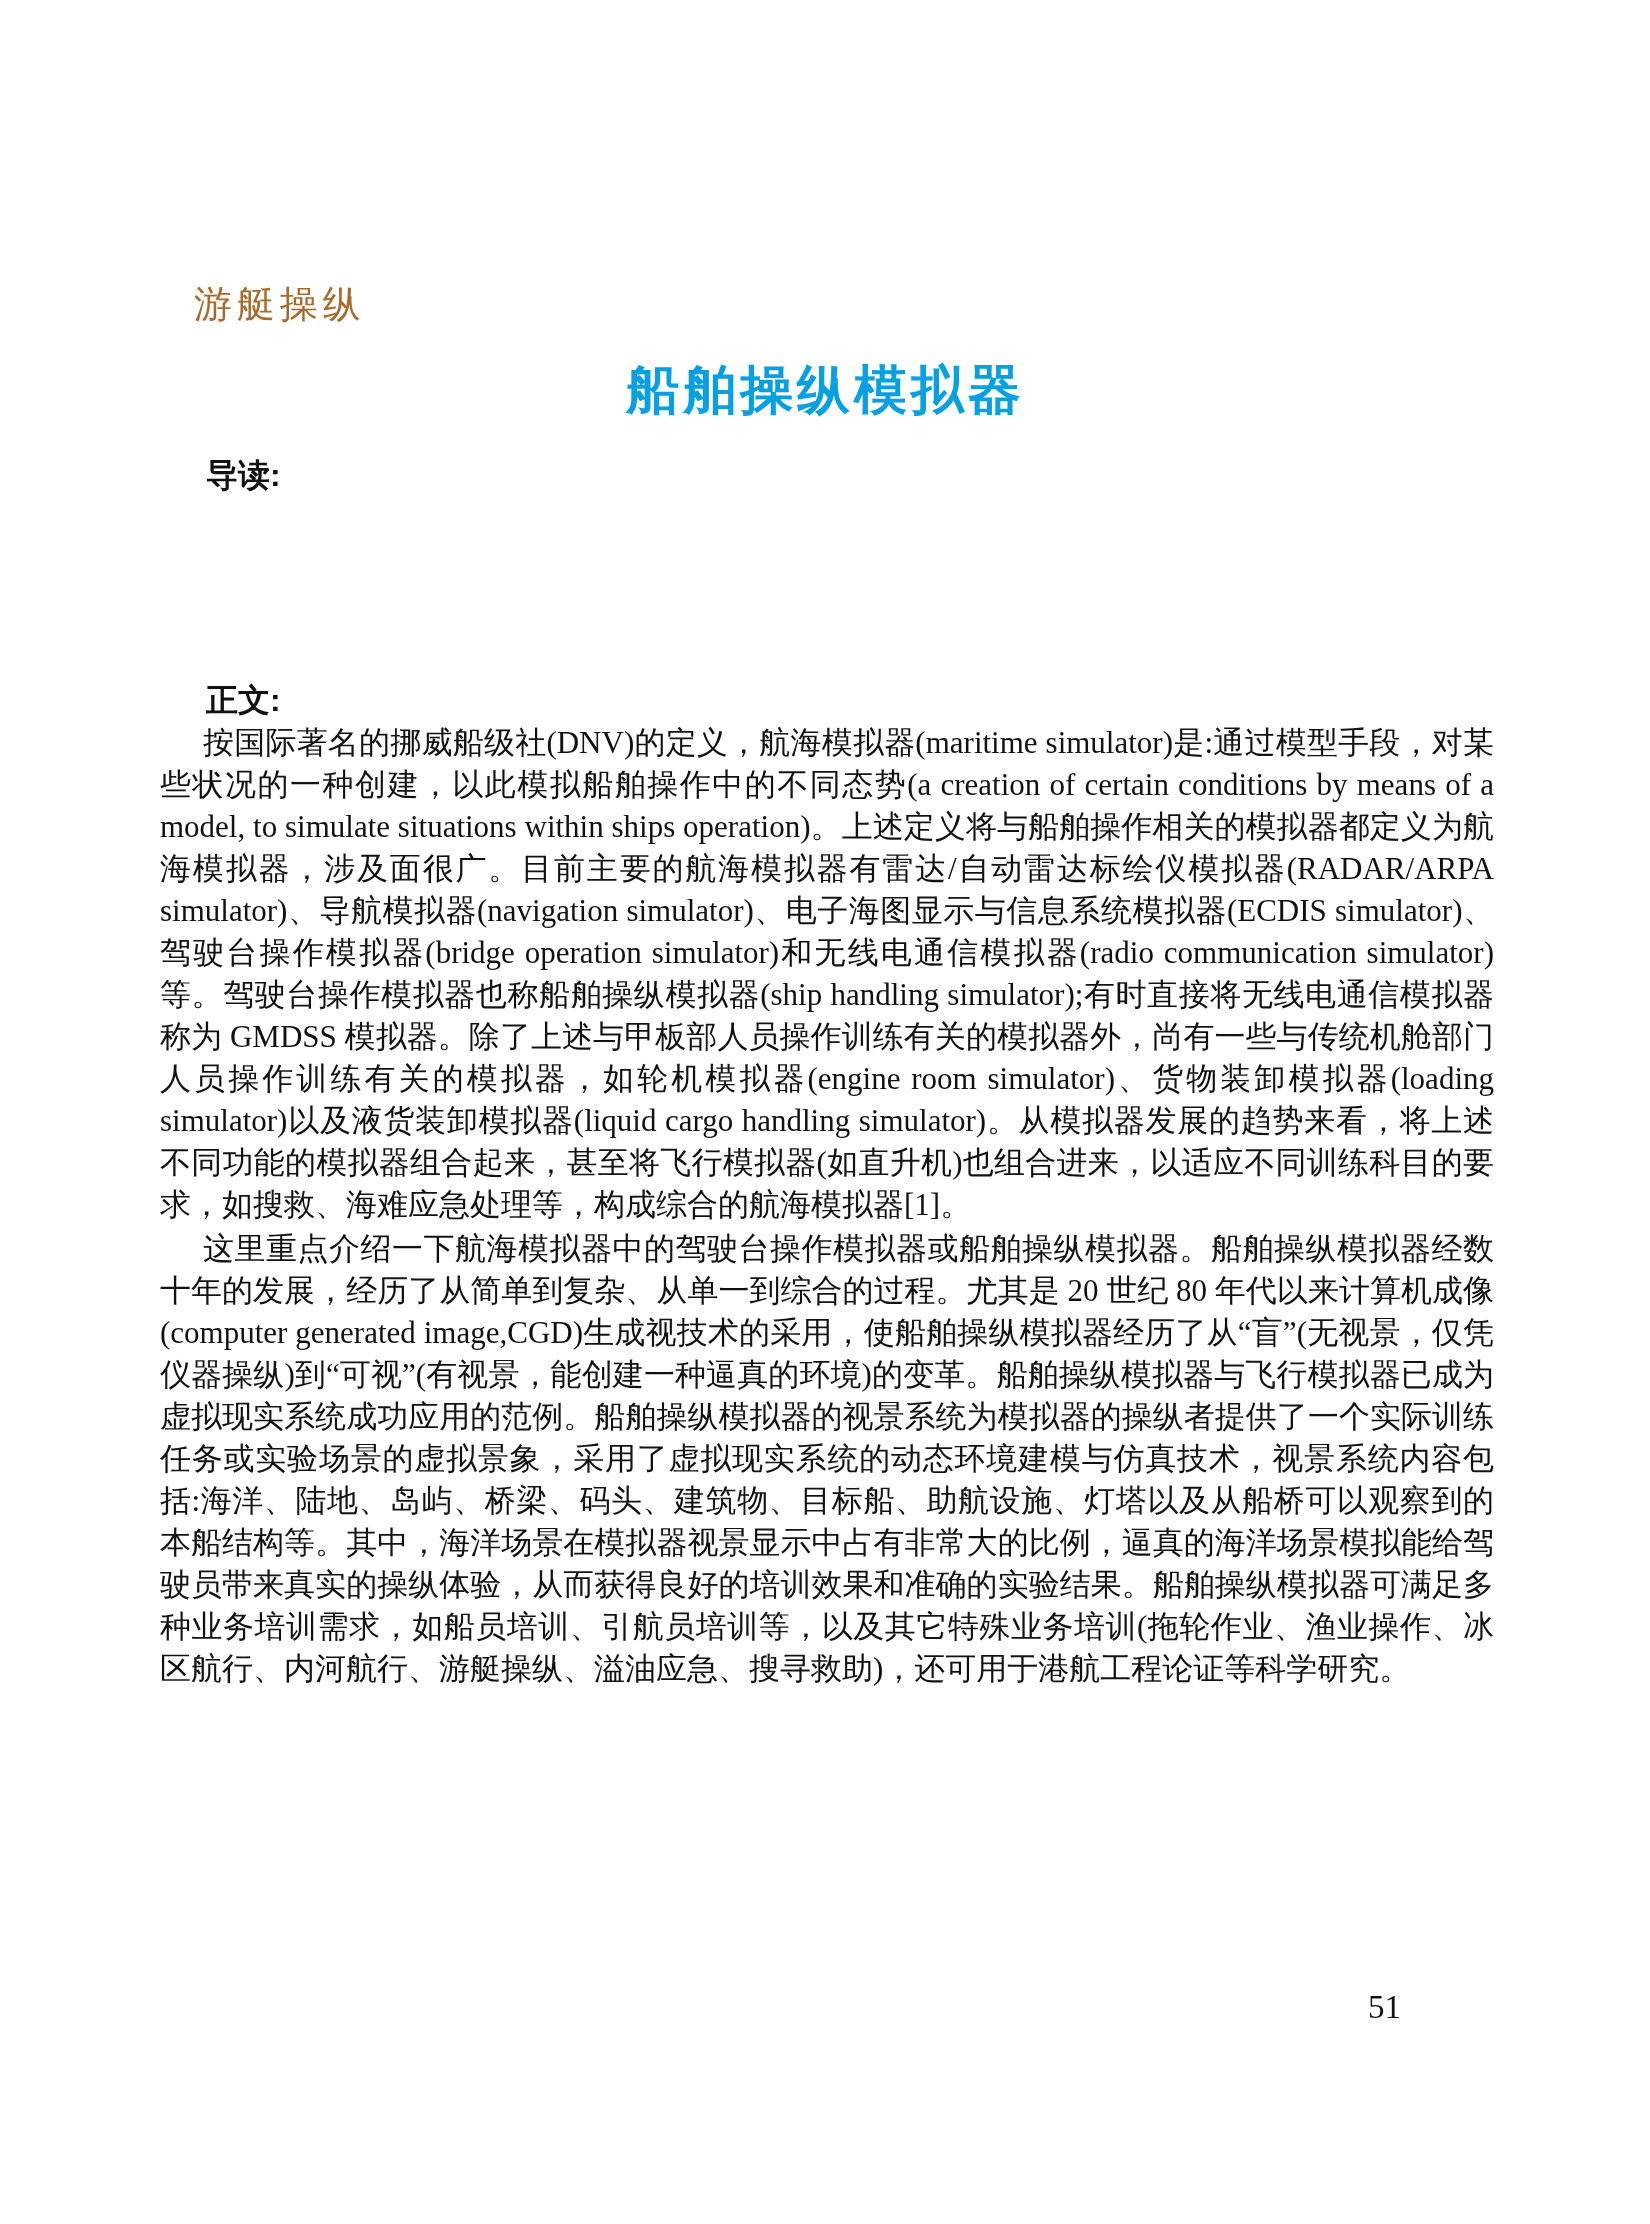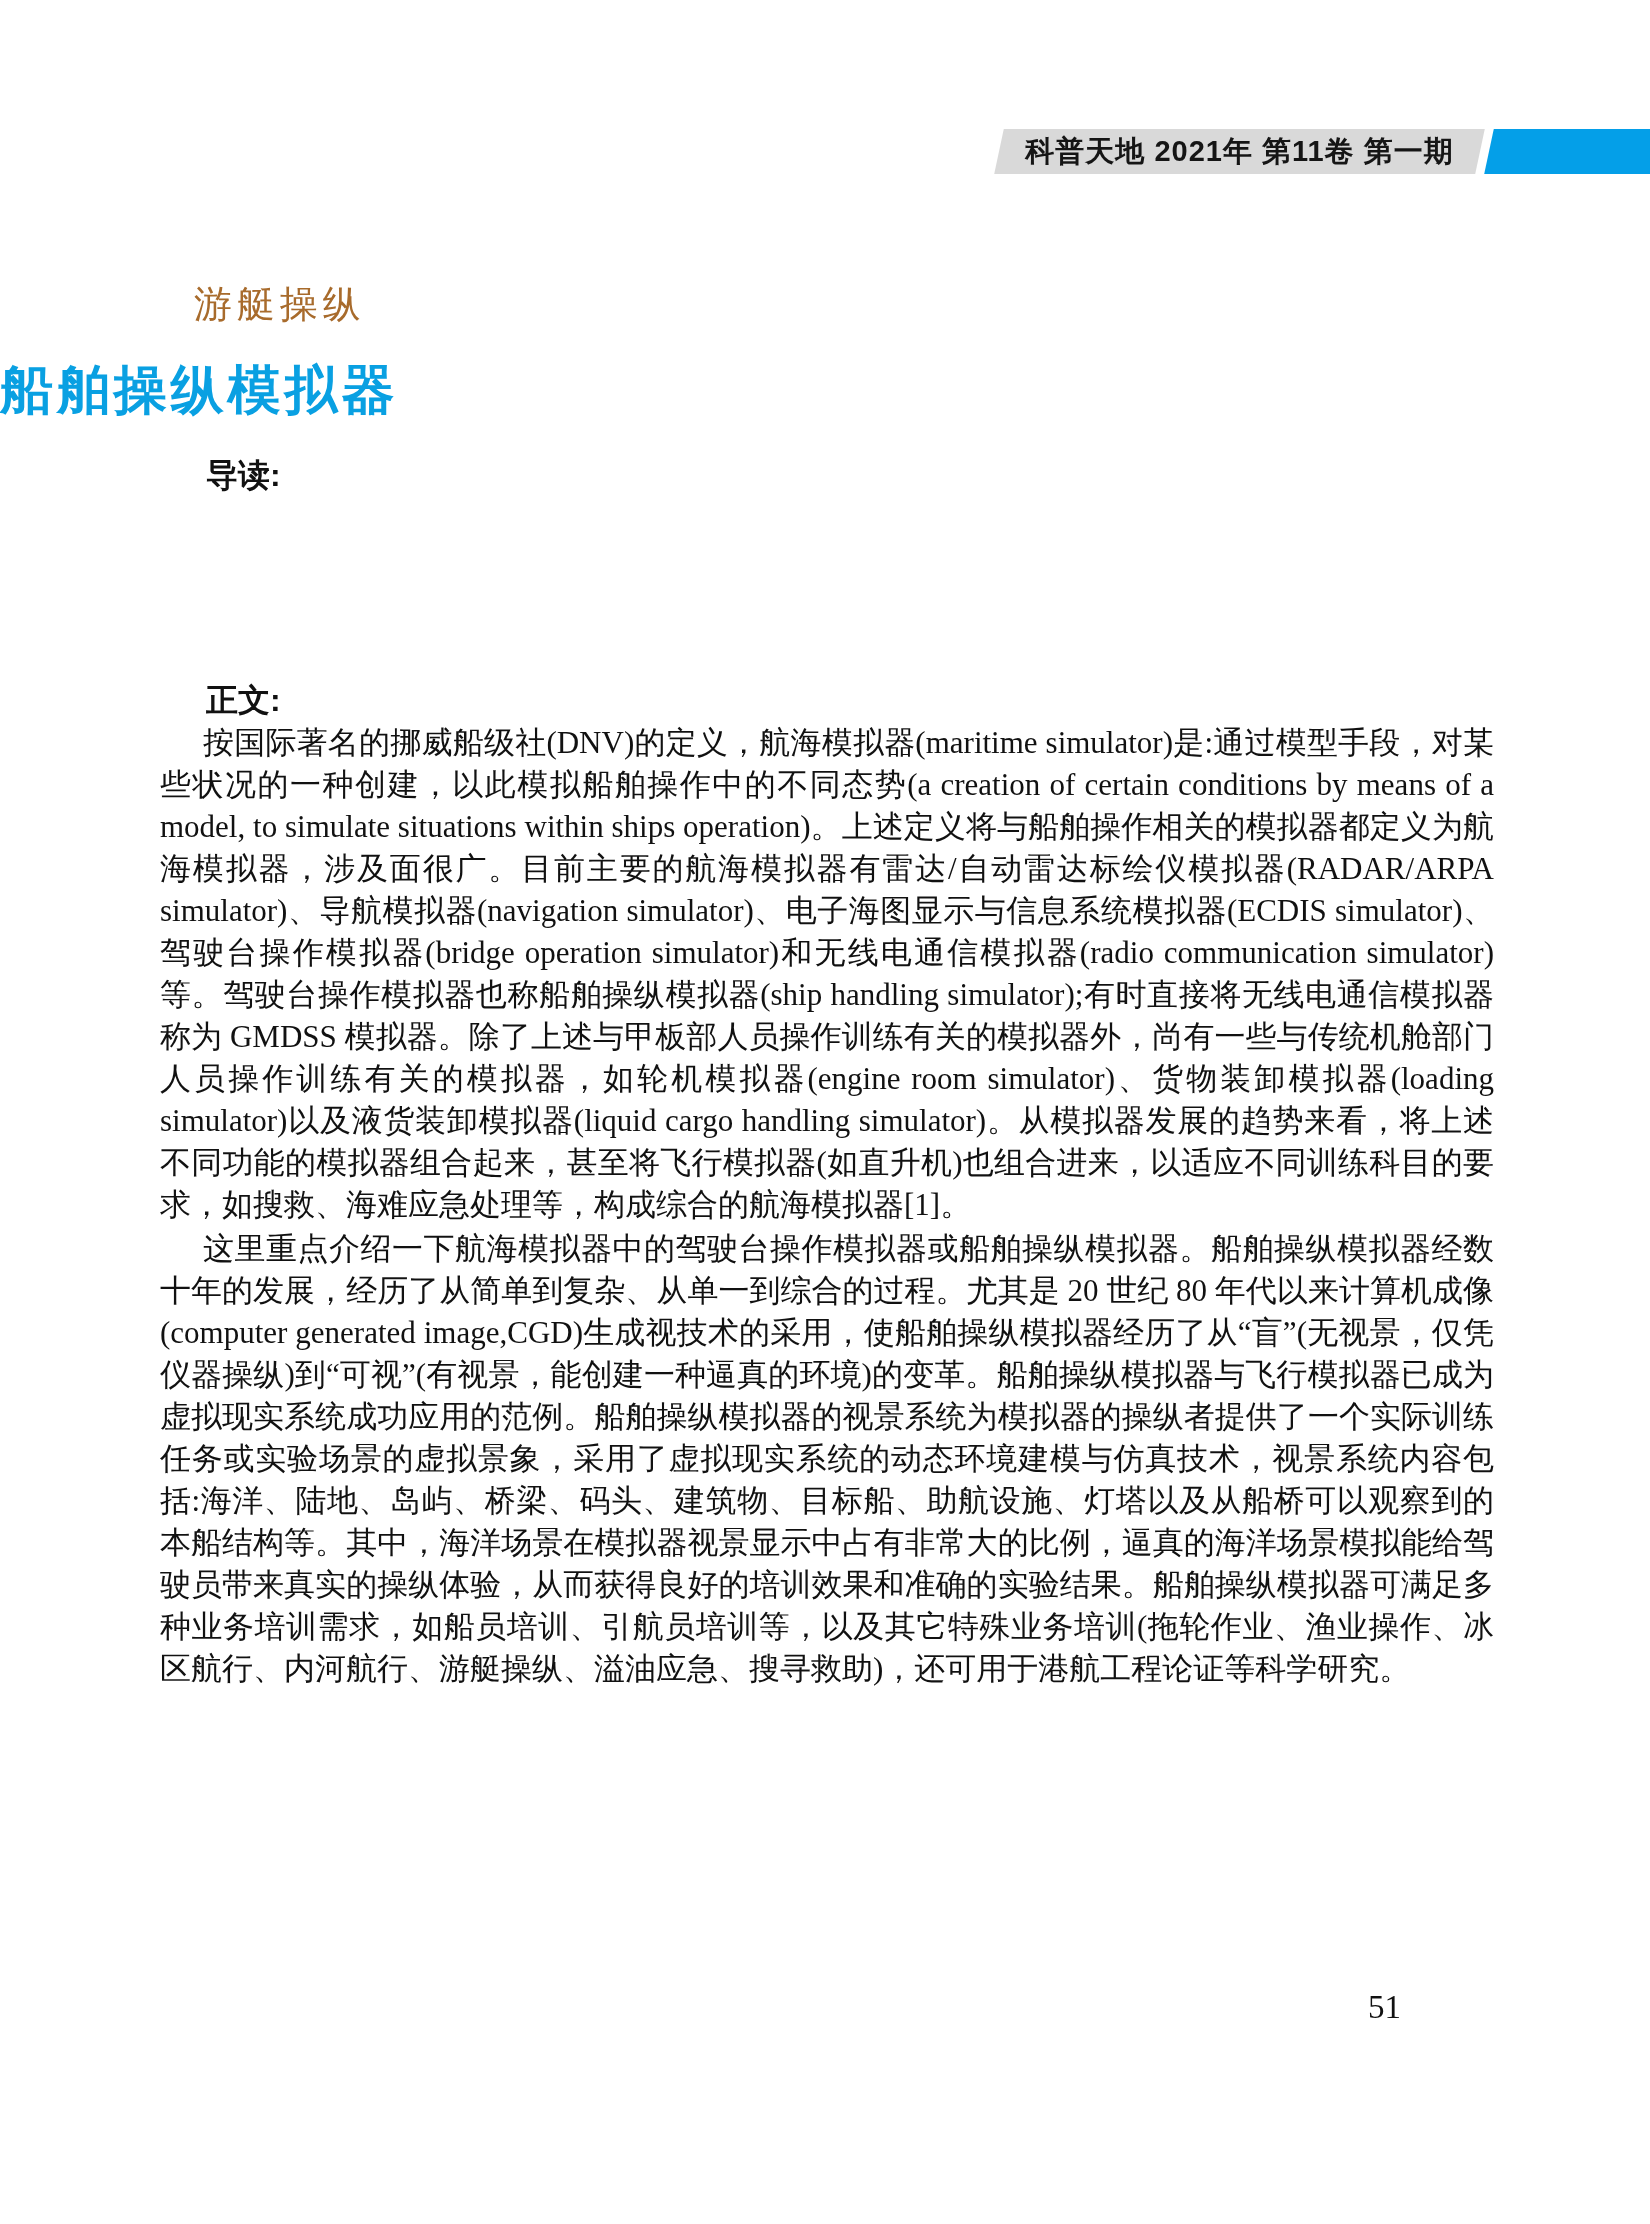--- a/index.html
+++ b/index.html
@@ -31,21 +31,21 @@
     letter-spacing: 1px; white-space: nowrap;
   }
   
   .section-label {
     position: absolute; left: 194px; top: 279px;
     font-size: 38px; letter-spacing: 4.9px; color: #a86b2c;
   }
   
   .title {
     position: absolute; left: 0; top: 355px; width: 1651px; margin: 0;
-    font-size: 53px; font-weight: bold;
+    text-align: center; font-size: 53px; font-weight: bold;
     letter-spacing: 3.9px; color: #09a0e2;
   }
   
   .block-label {
     position: absolute; left: 206px;
     font-family: "Liberation Sans", "DejaVu Sans", sans-serif;
     font-weight: bold; font-size: 32px; color: #111111;
   }
   .lead-label { top: 454px; }
   .body-label { top: 679px; }
@@ -62,25 +62,20 @@
   .page-number {
     position: absolute; left: 1368px; top: 1989px;
     font-size: 33px; color: #111111;
   }
 </style>
 </head>
 <body>
 
 <div class="page">
 
-  <div class="banner">
-    <div class="banner-gray" style="background: rgb(217, 217, 217);"></div>
-    <div class="banner-blue" style="background: rgb(4, 159, 232);"></div>
-    <div class="banner-text">科普天地 2021年 第11卷 第一期</div>
-  </div>
 
   <div class="section-label" style="color: rgb(168, 107, 44);">游艇操纵</div>
 
   <h1 class="title" style="color: rgb(9, 160, 226);">船舶操纵模拟器</h1>
 
   <div class="block-label lead-label">导读:</div>
 
 
   <div class="block-label body-label">正文:</div>
 

